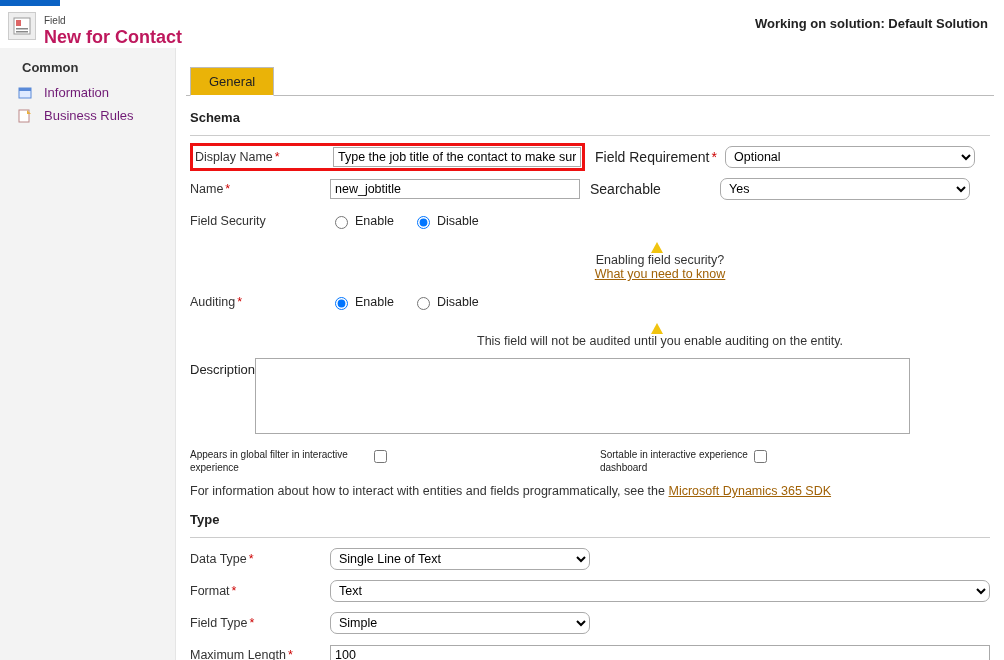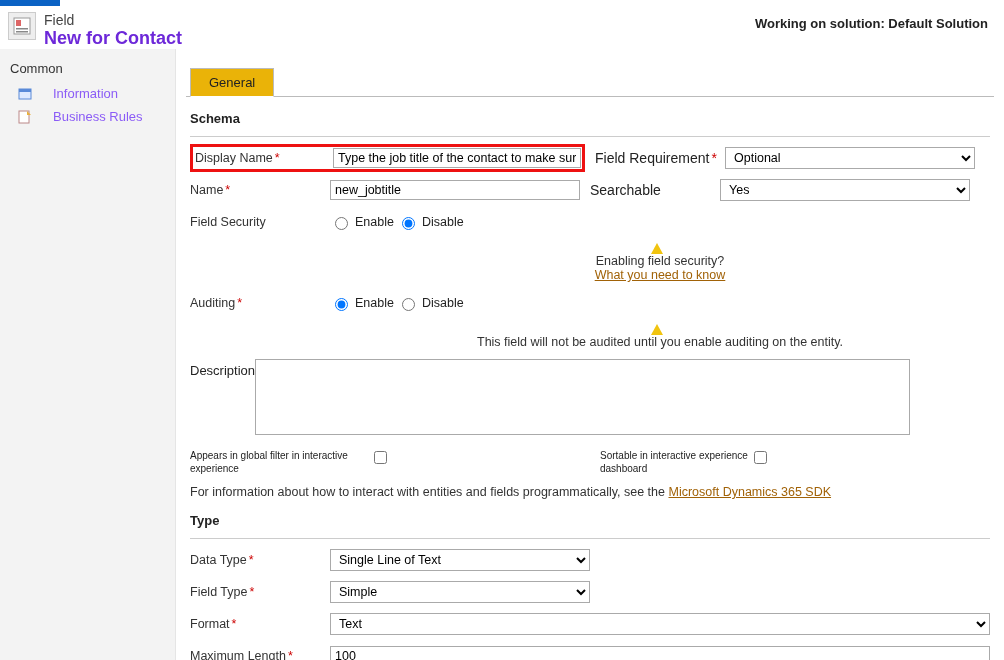--- a/index.html
+++ b/index.html
@@ -1,44 +1,44 @@
 <!DOCTYPE html>
 <html><head>
 <meta charset="utf-8">
 <style>
   * { box-sizing: border-box; font-family: "Segoe UI", Tahoma, sans-serif; }
   body { margin: 0; background: #fff; color: #222; font-size: 13px; }
   .topbar { height: 6px; background: #fff; }
   .topbar-accent { height: 6px; width: 60px; background: #0b62c4; }
   .page { display: flex; }
   .sidebar { width: 180px; background: #f3f3f3; border-right: 1px solid #e5e5e5; padding-top: 6px; min-height: 654px; }
-  .sidebar-header { font-weight: 400; padding: 6px 10px 6px 10px; color: #333; }
-  .sidebar-item { display: flex; align-items: center; gap: 21px; padding: 4px 10px 4px 18px; color: #8b5cf6; cursor: pointer; }
+  .sidebar-header { font-weight: 700; padding: 6px 10px 6px 22px; color: #333; }
+  .sidebar-item { display: flex; align-items: center; gap: 12px; padding: 4px 10px 4px 18px; color: #701a75; cursor: pointer; }
   .sidebar-icon { width: 14px; height: 14px; display: inline-flex; align-items: center; justify-content: center; }
   .header-row { display: flex; align-items: flex-start; padding: 6px 12px 0 8px; }
   .header-icon { width: 28px; height: 28px; background: #eee; border: 1px solid #ccc; margin-right: 8px; display:flex; align-items:center; justify-content:center; font-size:14px; }
-  .header-text small { color: #444; font-size: 14px; }
-  .header-text h1 { margin: 0; font-size: 18px; font-weight: 700; color: #6d28d9; }
+  .header-text small { color: #444; font-size: 10px; }
+  .header-text h1 { margin: 0; font-size: 18px; font-weight: 700; color: #be185d; }
   .solution-text { margin-left: auto; font-weight: 700; font-size: 13px; padding-top: 4px; padding-right: 4px; }
   .content { flex: 1; padding: 0 0 20px 0; }
   .tabs { border-bottom: 1px solid #bbb; margin: 18px 10px 14px 10px; display: flex; }
   .tab { padding: 6px 18px; border: 1px solid #bbb; border-bottom: 1px solid #fff; background: #eab308; position: relative; top: 1px; cursor: pointer; }
   .tab:first-child { margin-left: 4px; }
   .section { padding: 0 14px; }
   .section-title { font-weight: 700; font-size: 13px; border-bottom: 1px solid #ccc; padding-bottom: 10px; margin-bottom: 10px; }
   .row { display: flex; align-items: center; margin-bottom: 10px; min-height: 22px; }
   .row .label { width: 140px; flex-shrink: 0; font-size: 12.5px; color: #333; }
   .req { color: #c00; margin-left: 2px; }
   input[type=text], select, textarea { font-size: 12.5px; border: 1px solid #aaa; padding: 2px 4px; background: #fff; }
   input[type=text] { height: 20px; }
-  select { height: 22px; width: 250px; }
+  select { height: 22px; width: 250px; border-radius: 7px; }
   textarea { resize: none; }
   .left-input { width: 250px; }
   .second-label { width: 130px; margin-left: 10px; font-size: 14px; }
-  .radio-group { display: flex; gap: 3px; align-items: center; font-size: 12.5px; justify-content: center; }
+  .radio-group { display: flex; gap: 18px; align-items: center; font-size: 12.5px; justify-content: center; }
   .radio-group label { display: flex; gap: 4px; align-items: center; }
   .warn-icon { width: 0; height: 0; border-left: 6px solid transparent; border-right: 6px solid transparent; border-bottom: 11px solid #f1c40f; display: inline-block; margin-right: 6px; vertical-align: middle; position: relative; }
   .info-line { margin-left: 140px; margin-bottom: 10px; font-size: 12.5px; color:#333; display:flex; align-items:center;flex-direction:column;}
   .link { color: #a16207; text-decoration: underline; cursor: pointer; }
   .redbox { border: 3px solid #e11; padding: 1px 0; margin: -4px 0; display: flex; align-items: center; }
   .redbox .label { padding-left: 2px; }
   .note { font-size: 12.5px; color: #333; margin: 8px 0 14px 0; }
   .type-select { width: 260px; }
   .wide { width: 660px; }
   .checkbox-label { width: 180px; font-size: 10px; line-height: 1.3; }
@@ -171,28 +171,28 @@
         <span>For information about how to interact with entities and fields programmatically, see the </span><span class="link">Microsoft Dynamics 365 SDK</span>
       </div>
 
       <div class="section-title">Type</div>
 
       <div class="row">
         <div class="label"><span>Data Type</span><span class="req">*</span></div>
         <select class="type-select"><option>Single Line of Text</option></select>
       </div>
       <div class="row">
+        <div class="label"><span>Format</span><span class="req">*</span></div>
+        <select class="wide"><option>Text</option></select>
+      </div>
+      <div class="row">
         <div class="label"><span>Field Type</span><span class="req">*</span></div>
         <select class="type-select"><option>Simple</option></select>
       </div>
       <div class="row">
-        <div class="label"><span>Format</span><span class="req">*</span></div>
-        <select class="wide"><option>Text</option></select>
-      </div>
-      <div class="row">
         <div class="label"><span>Maximum Length</span><span class="req">*</span></div>
         <input type="text" class="wide" value="100" style="">
       </div>
       <div class="row">
         <div class="label"><span>IME Mode</span><span class="req">*</span></div>
         <select class="wide"><option>auto</option></select>
       </div>
     </div>
   </div>
 </div>

